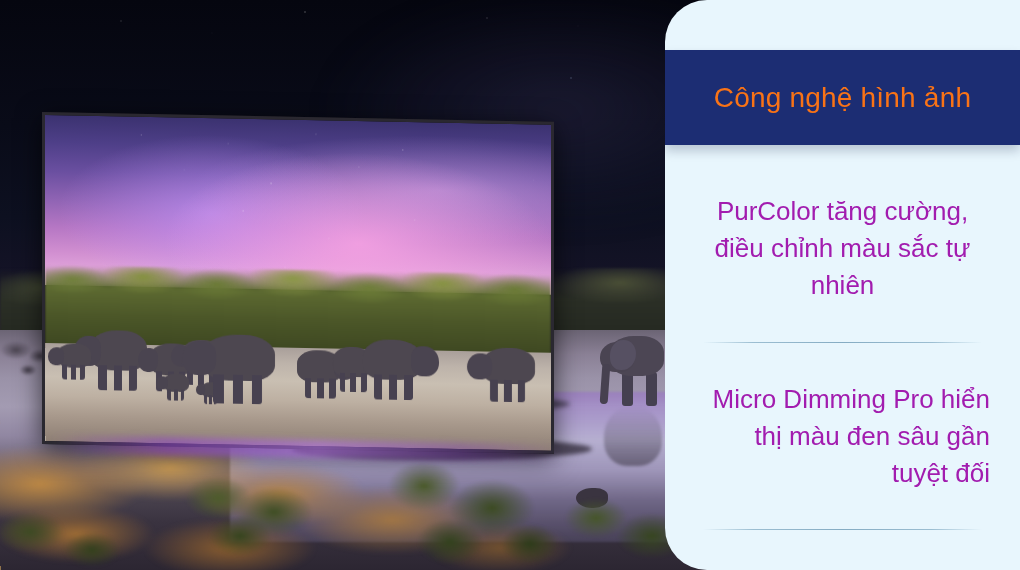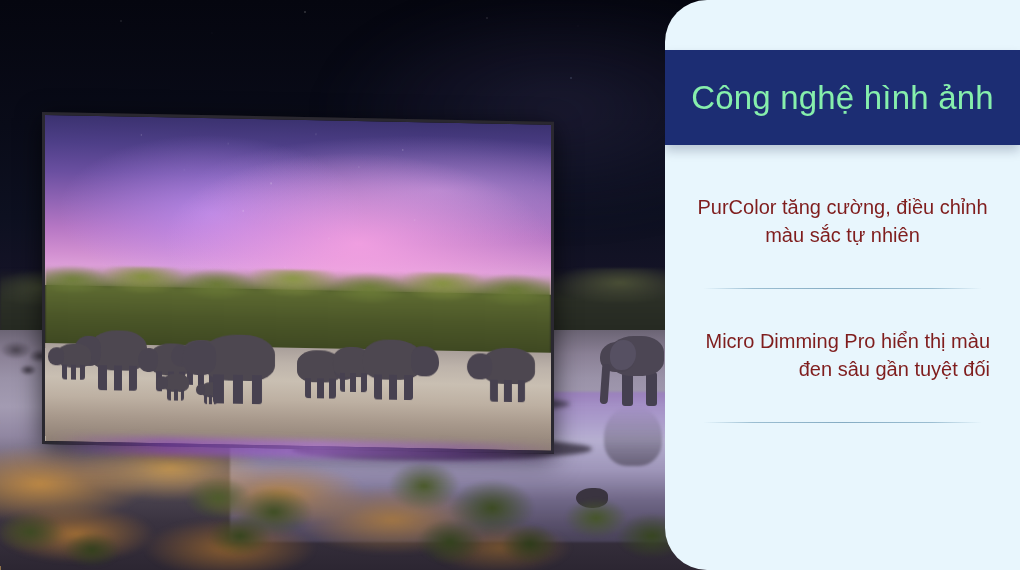--- a/index.html
+++ b/index.html
@@ -474,38 +474,38 @@
     position: absolute;
     left: 0; top: 50px;
     width: 355px; height: 95px;
     background: #1c2d73;
     display: flex;
     align-items: center;
     justify-content: center;
     box-shadow: 0 6px 10px rgba(20,30,70,.22);
   }
   .panel-title {
-    color: #86efac;
-    font-size: 33px;
+    color: #f97316;
+    font-size: 28px;
     font-weight: 400;
     letter-spacing: .2px;
     line-height: 1.2;
     text-align: center;
   }
 
   .features {
     position: absolute;
     left: 0; top: 145px;
     width: 355px;
     padding: 0 26px;
   }
   .feature {
     text-align: center;
-    color: #7f1d1d;
-    font-size: 20px;
+    color: #a21caf;
+    font-size: 26px;
     line-height: 1.42;
     font-weight: 400;
     padding: 0 4px;
   }
   .feature.f1 { margin-top: 48px; }
   .feature.f2 { margin-top: 0; text-align: right; }
   .feature.f3 { margin-top: 0; }
 
   .divider {
     height: 1px;

